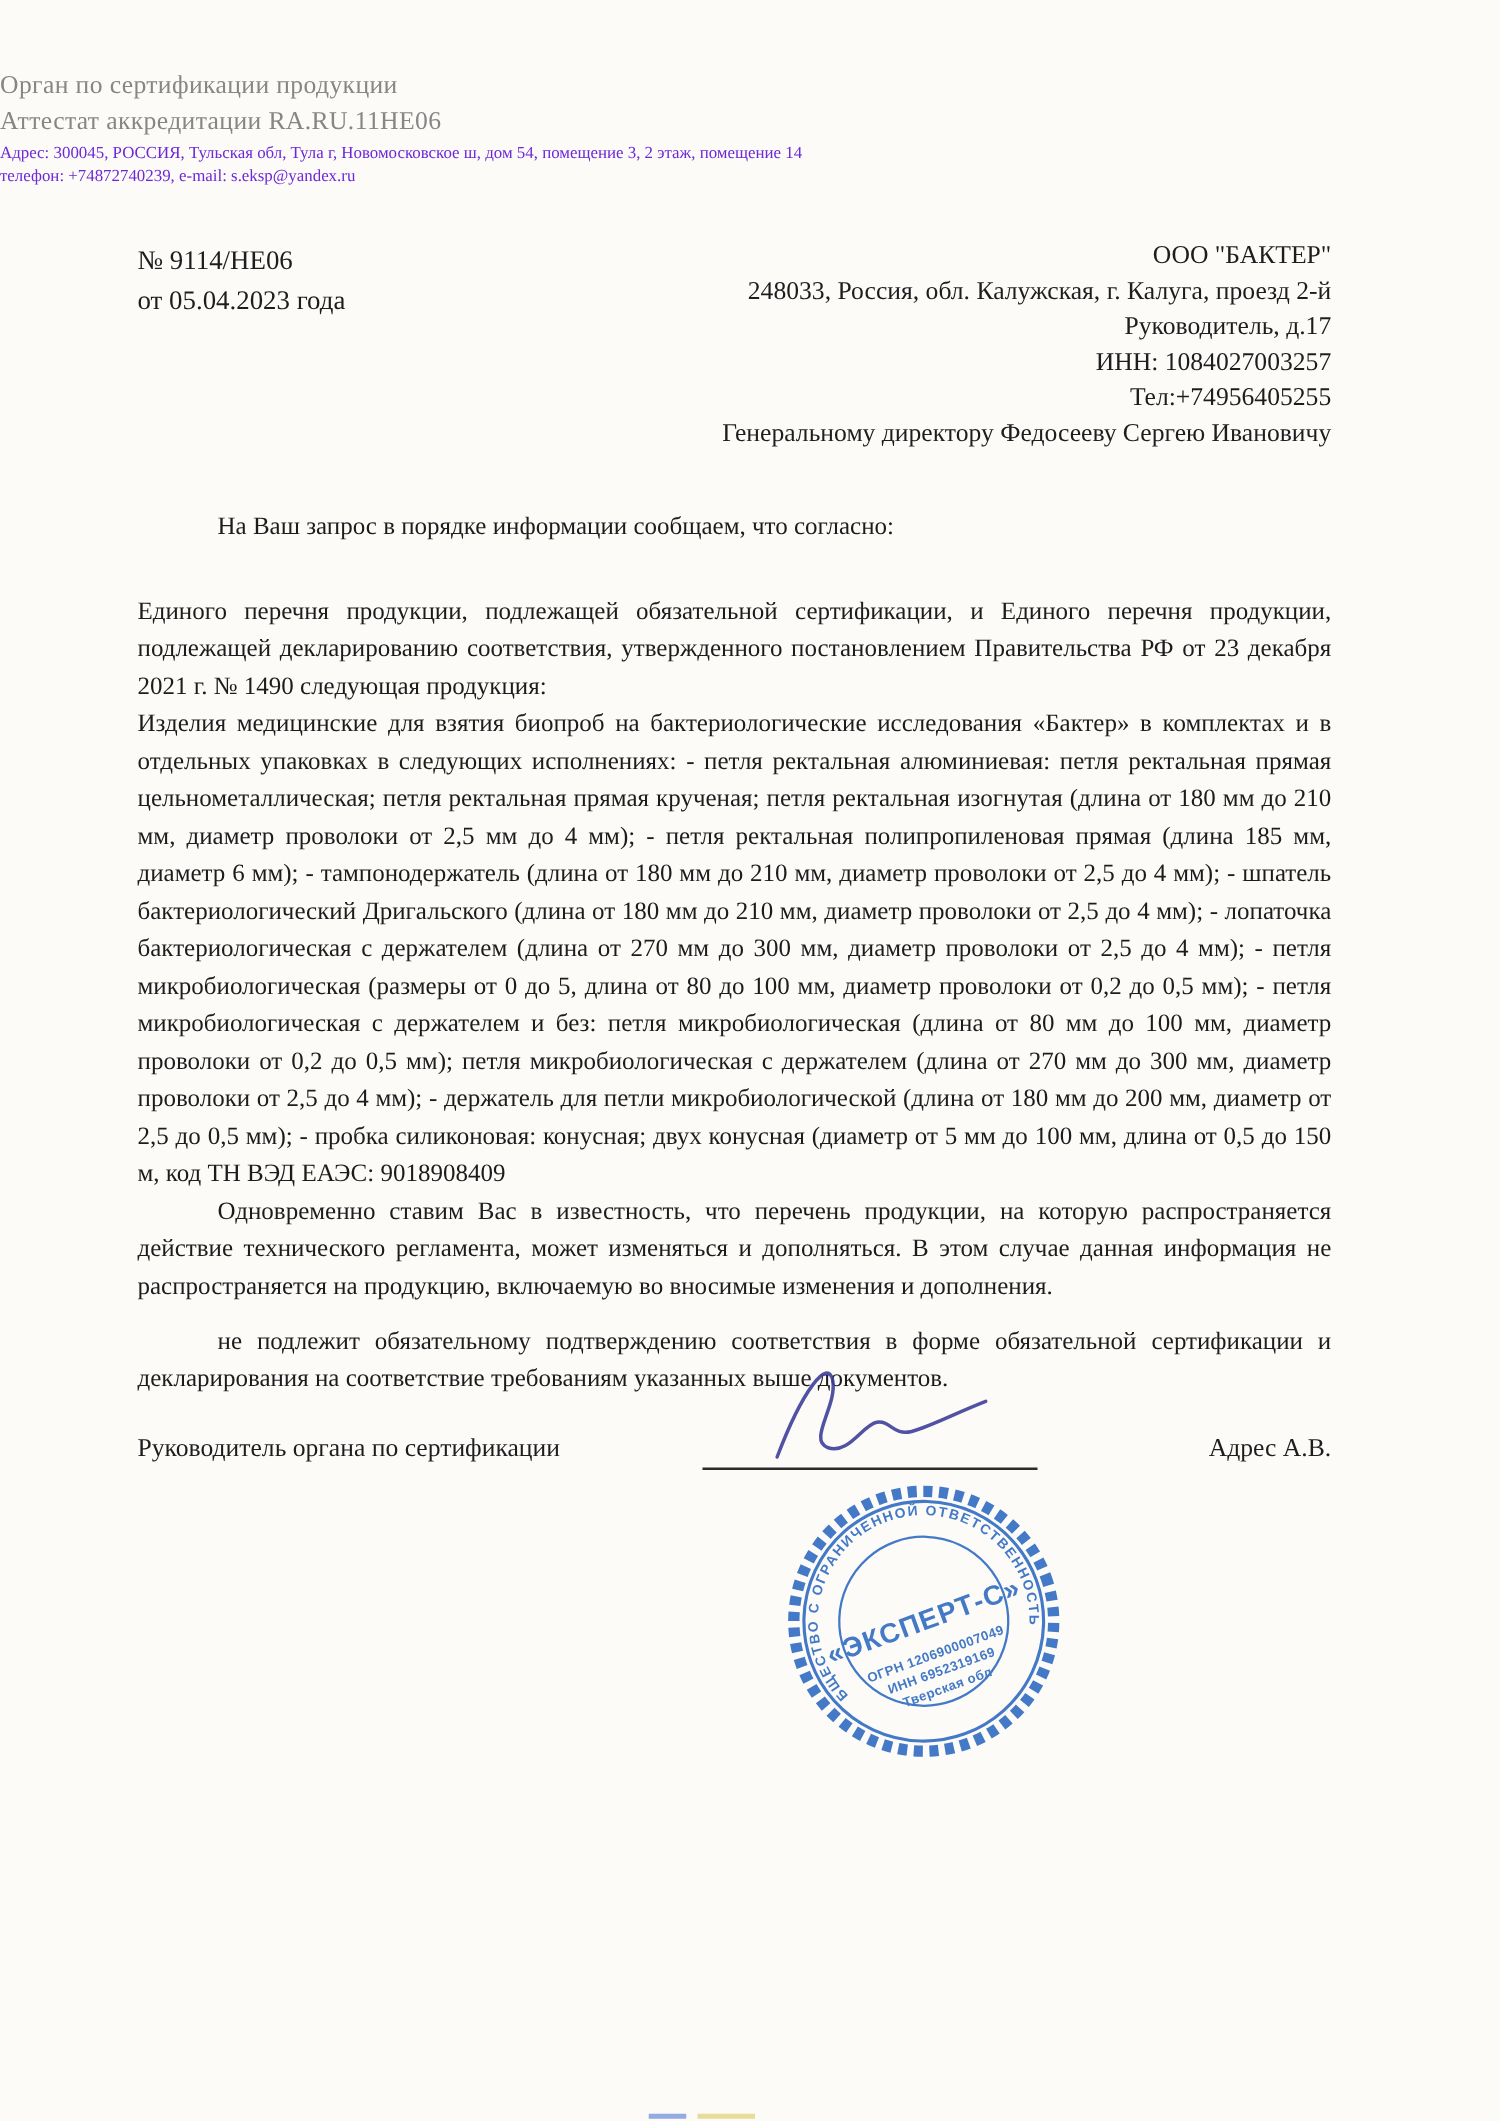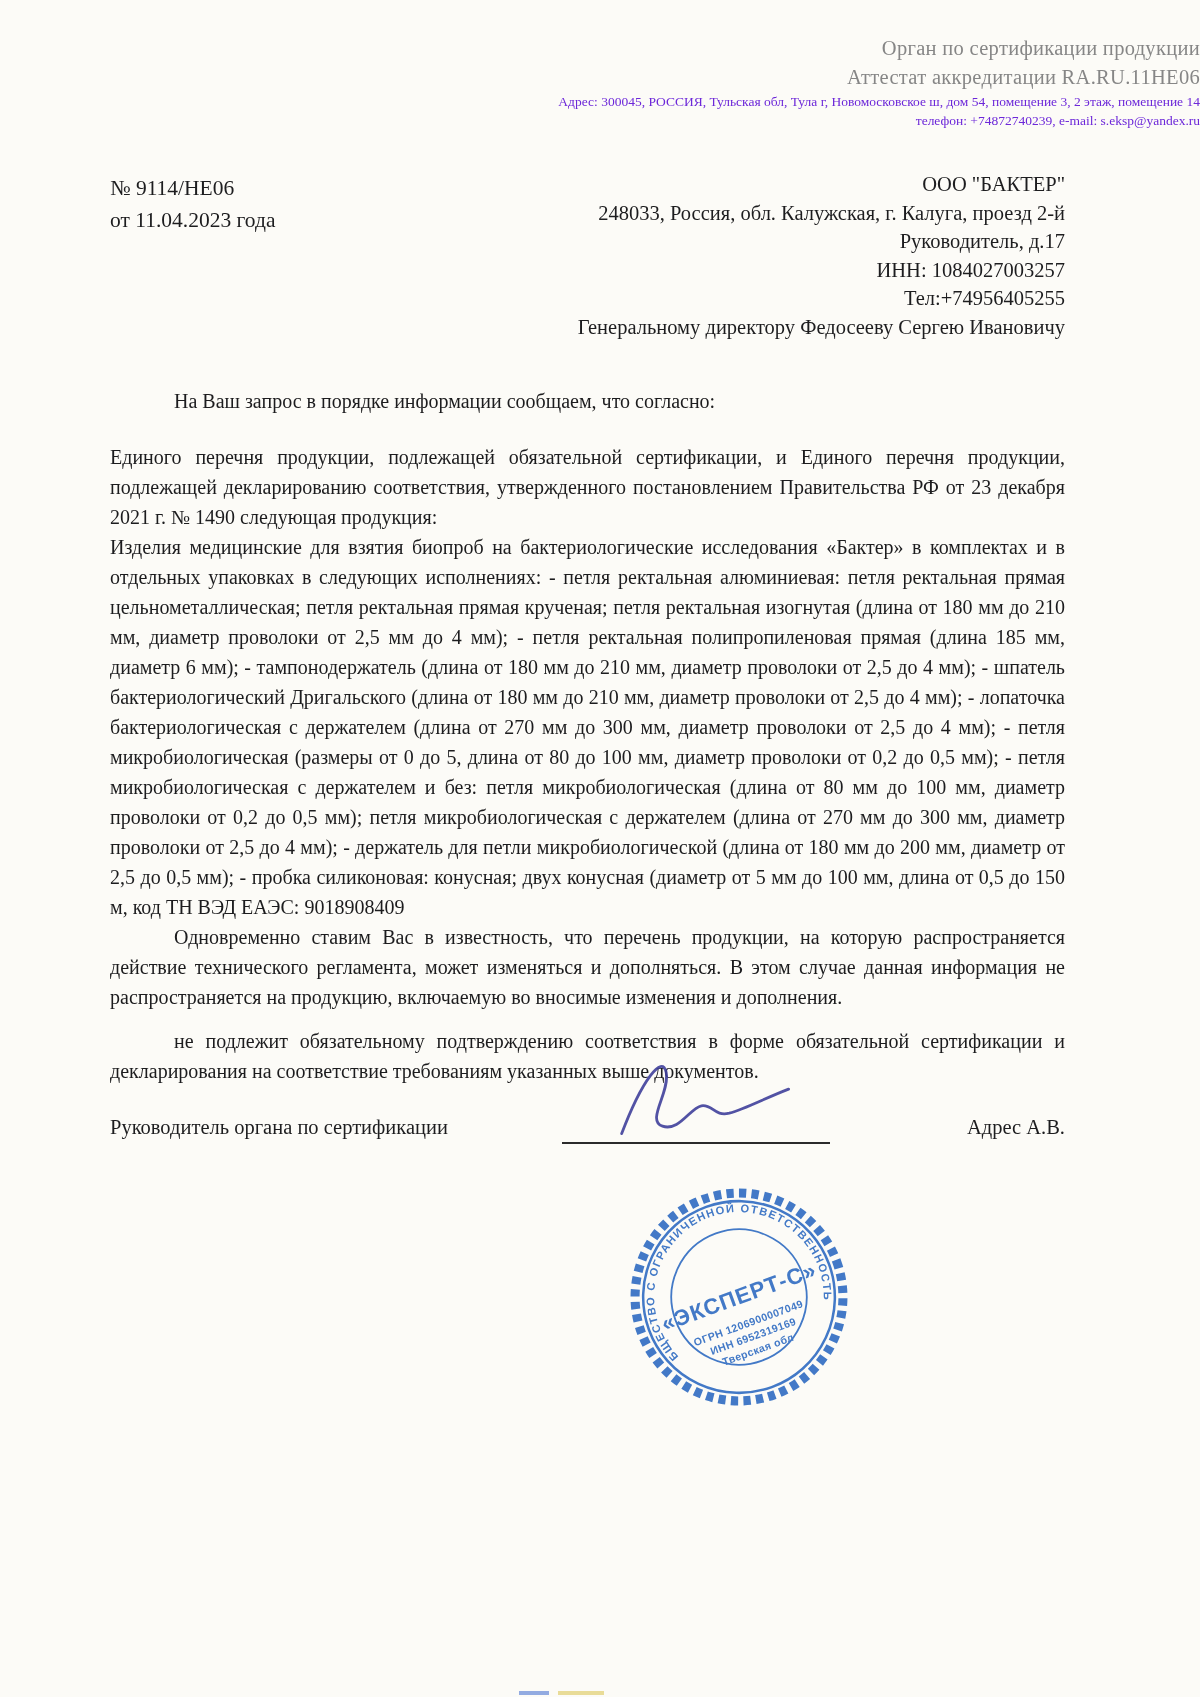--- a/index.html
+++ b/index.html
@@ -4,33 +4,33 @@
 <style>
   * { margin:0; padding:0; box-sizing:border-box; }
   html,body { background:#e9e9e9; }
   .page {
     position:relative; width:1200px; height:1697px; margin:0 auto;
     background:#fcfbf7; color:#1d1d1f; overflow:hidden;
     font-family:"Liberation Serif","DejaVu Serif",serif;
   }
 
   
-  .letterhead { padding-top:34px; text-align:right; color:#868686; }
+  .letterhead { padding-top:54px; text-align:left; color:#868686; }
   .lh-main { font-size:20.5px; line-height:29px; letter-spacing:0.3px; }
   .lh-small { font-size:13.5px; line-height:19px; color:#6d28d9; }
 
   
   .ref-row { position:relative; margin-top:40px; height:170px;text-decoration:underline; }
   .ref-block { position:absolute; left:110px; top:2px; font-size:21.5px; line-height:32px; }
   .recipient-block { position:absolute; right:135px; top:0; text-align:right; font-size:20.5px; line-height:28.5px; }
 
   
   .letter-body { margin:46px 135px 0 110px; font-size:20px; line-height:30px; text-align:justify; color:#1c1c1e; }
   .para.indent { text-indent:64px; }
-  .intro { margin-bottom:26px; }
+  .intro { margin-bottom:38px; }
   .gap { margin-top:14px; }
 
   
   .signature-row { position:relative; margin:30px 135px 0 110px; height:90px; font-size:20.5px;text-align:right; }
   .sig-title { position:absolute; left:0; top:0; }
   .sig-name { position:absolute; right:0; top:0; }
   .sig-line { position:absolute; left:452px; top:26px; width:268px; border-bottom:2px solid #2b2b2b; }
   .sig-scribble { position:absolute; left:492px; top:-64px; width:210px; height:102px; }
   .sig-scribble path { fill:none; stroke:#3f3f9a; stroke-width:3; stroke-linecap:round; opacity:0.9; }
 
@@ -59,21 +59,21 @@
   <header class="letterhead">
     <div class="lh-main">Орган по сертификации продукции</div>
     <div class="lh-main">Аттестат аккредитации RA.RU.11НЕ06</div>
     <div class="lh-small">Адрес: 300045, РОССИЯ, Тульская обл, Тула г, Новомосковское ш, дом 54, помещение 3, 2 этаж, помещение 14</div>
     <div class="lh-small">телефон: +74872740239, e-mail: s.eksp@yandex.ru</div>
   </header>
 
   <section class="ref-row">
     <div class="ref-block">
       <div>№ 9114/НЕ06</div>
-      <div>от 11.04.2023 года</div>
+      <div>от 05.04.2023 года</div>
     </div>
     <div class="recipient-block">
       <div>ООО "БАКТЕР"</div>
       <div>248033, Россия, обл. Калужская, г. Калуга, проезд 2-й</div>
       <div>Руководитель, д.17</div>
       <div>ИНН: 1084027003257</div>
       <div>Тел:+74956405255</div>
       <div>Генеральному директору Федосееву Сергею Ивановичу</div>
     </div>
   </section>

